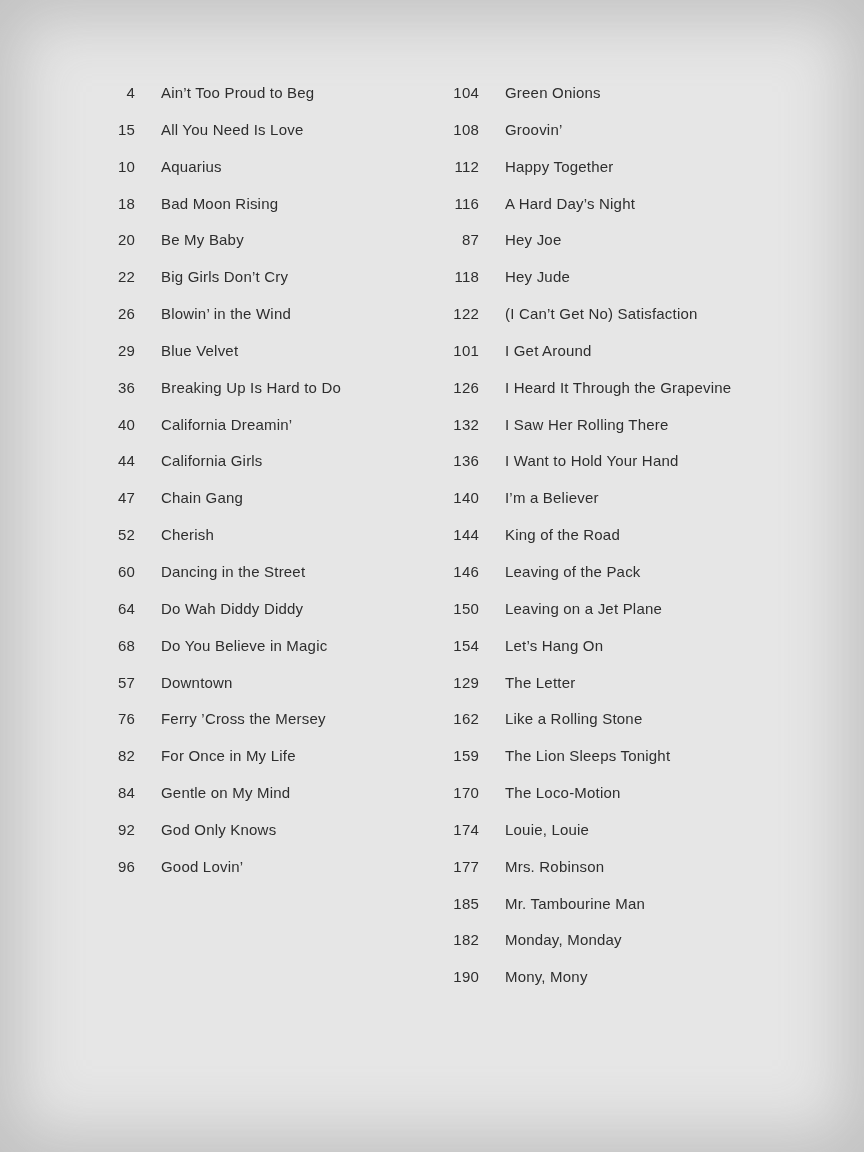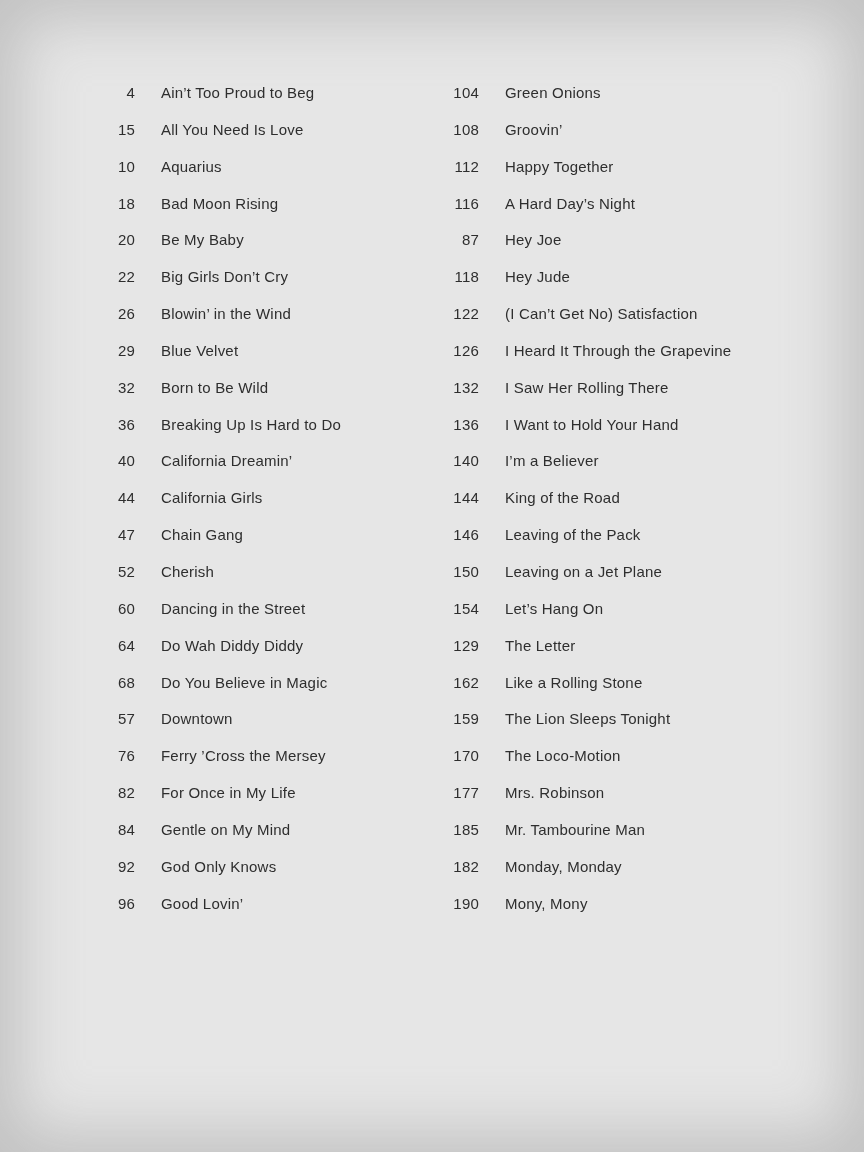--- a/index.html
+++ b/index.html
@@ -67,24 +67,20 @@
   </div>
       <div class="row">
     <span class="num">26</span>
     <span class="title">Blowin’ in the Wind</span>
   </div>
       <div class="row">
     <span class="num">29</span>
     <span class="title">Blue Velvet</span>
   </div>
       <div class="row">
-    <span class="num">32</span>
-    <span class="title">Born to Be Wild</span>
-  </div>
-      <div class="row">
     <span class="num">36</span>
     <span class="title">Breaking Up Is Hard to Do</span>
   </div>
       <div class="row">
     <span class="num">40</span>
     <span class="title">California Dreamin’</span>
   </div>
       <div class="row">
     <span class="num">44</span>
     <span class="title">California Girls</span>
@@ -157,20 +153,24 @@
   </div>
       <div class="row">
     <span class="num">118</span>
     <span class="title">Hey Jude</span>
   </div>
       <div class="row">
     <span class="num">122</span>
     <span class="title">(I Can’t Get No) Satisfaction</span>
   </div>
       <div class="row">
+    <span class="num">101</span>
+    <span class="title">I Get Around</span>
+  </div>
+      <div class="row">
     <span class="num">126</span>
     <span class="title">I Heard It Through the Grapevine</span>
   </div>
       <div class="row">
     <span class="num">132</span>
     <span class="title">I Saw Her Rolling There</span>
   </div>
       <div class="row">
     <span class="num">136</span>
     <span class="title">I Want to Hold Your Hand</span>
@@ -203,20 +203,24 @@
     <span class="num">162</span>
     <span class="title">Like a Rolling Stone</span>
   </div>
       <div class="row">
     <span class="num">159</span>
     <span class="title">The Lion Sleeps Tonight</span>
   </div>
       <div class="row">
     <span class="num">170</span>
     <span class="title">The Loco-Motion</span>
+  </div>
+      <div class="row">
+    <span class="num">174</span>
+    <span class="title">Louie, Louie</span>
   </div>
       <div class="row">
     <span class="num">177</span>
     <span class="title">Mrs. Robinson</span>
   </div>
       <div class="row">
     <span class="num">185</span>
     <span class="title">Mr. Tambourine Man</span>
   </div>
       <div class="row">

